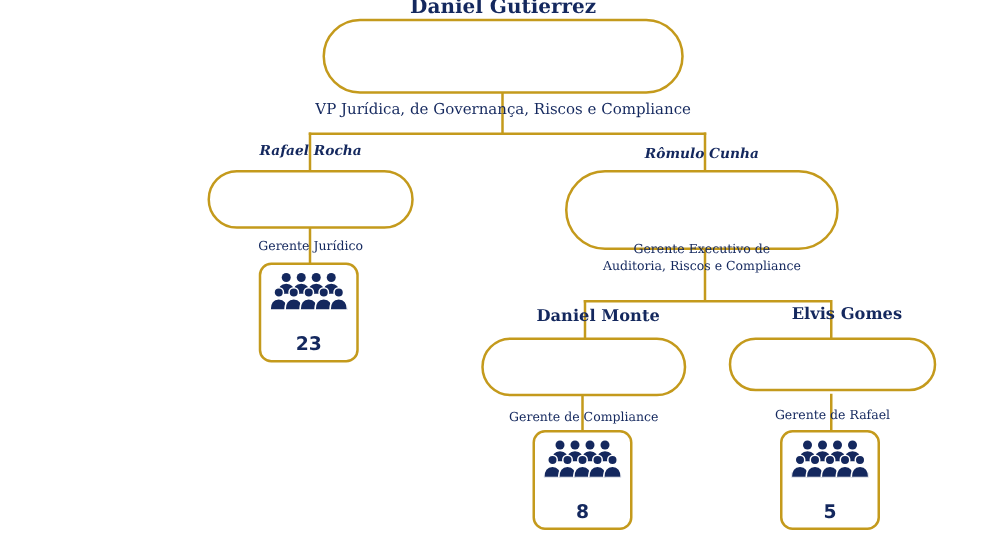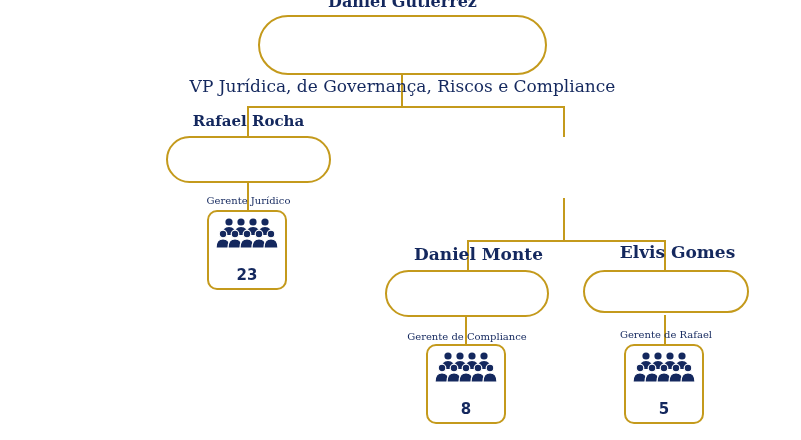--- a/index.html
+++ b/index.html
@@ -43,24 +43,24 @@
     }
     .node .name {
       font-weight: bold;
       line-height: 1.2;
       white-space: nowrap;
     }
     .node .role {
       line-height: 1.35;
     }
     .node.top .name { font-size: 16px; }
-    .node.top .role { font-size: 17px; margin-top: 18px; white-space: nowrap; }
-    .node.mid .name { font-size: 15px; }
+    .node.top .role { font-size: 12px; margin-top: 18px; white-space: nowrap; }
+    .node.mid .name { font-size: 11px; font-style: italic; }
     .node.mid .role { font-size: 10px; margin-top: 18px; }
-    .node.low .name { font-size: 17px; margin-left: 23px; }
+    .node.low .name { font-size: 13px; margin-left: 23px; }
     .node.low .role { font-size: 10px; margin-top: 20px; white-space: nowrap; }
 
     .team {
       position: absolute;
       box-sizing: border-box;
       width: 80px;
       height: 80px;
       border: 2px solid #c49a1c;
       border-radius: 10px;
       background: #ffffff;
@@ -102,20 +102,24 @@
   <div class="node top" style="left:258px; top:15px; width:289px; height:60px;">
     <div class="name">Daniel Gutierrez</div>
     <div class="role">VP Jurídica, de Governança, Riscos e Compliance</div>
   </div>
 
   <div class="node mid" style="left:166px; top:136px; width:165px; height:47px;">
     <div class="name">Rafael Rocha</div>
     <div class="role">Gerente Jurídico</div>
   </div>
 
+  <div class="node mid" style="left:452px; top:136px; width:219px; height:64px; padding:0 28px;">
+    <div class="name">Rômulo Cunha</div>
+    <div class="role">Gerente Executivo de Auditoria, Riscos e Compliance</div>
+  </div>
 
   <div class="team" style="left:207px; top:210px;">
     <svg width="62" height="30" viewBox="0 0 62 30">
       <g fill="#14285e">
 
         <circle cx="13" cy="4" r="3.6"></circle>
           <circle cx="25" cy="4" r="3.6"></circle>
           <circle cx="37" cy="4" r="3.6"></circle>
           <circle cx="49" cy="4" r="3.6"></circle>
         <path d="M6.5 17 Q6.5 9 13 9 Q19.5 9 19.5 17 Z"></path>

